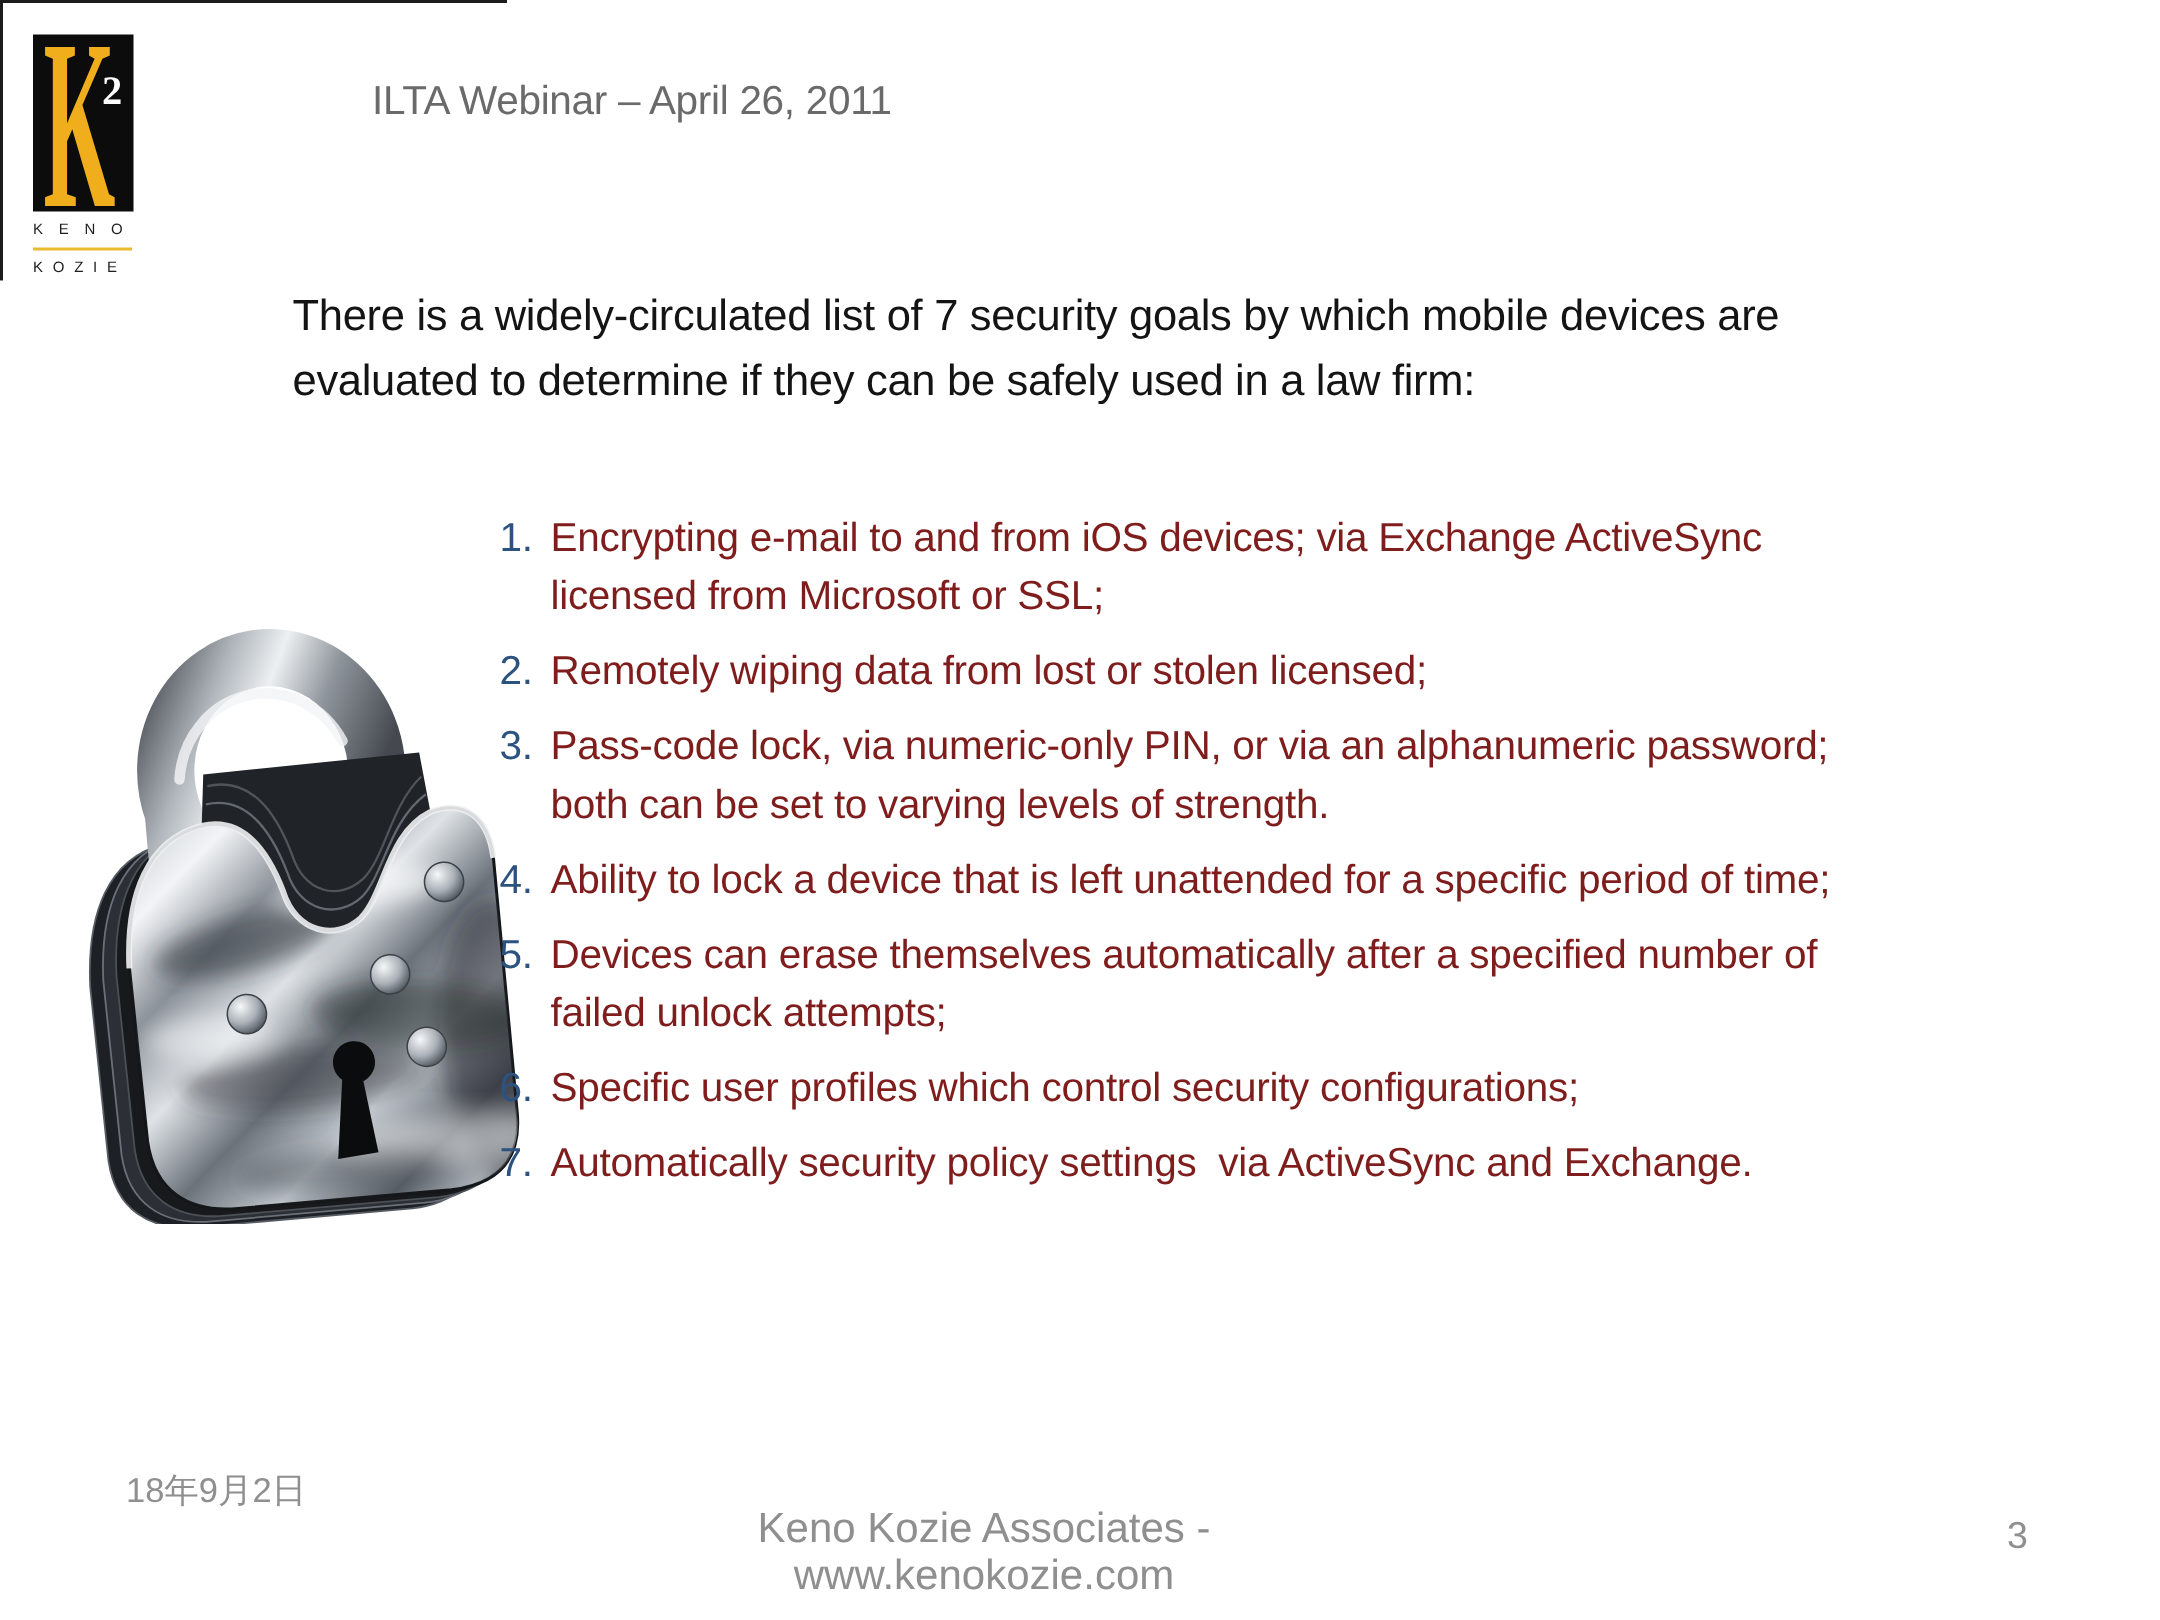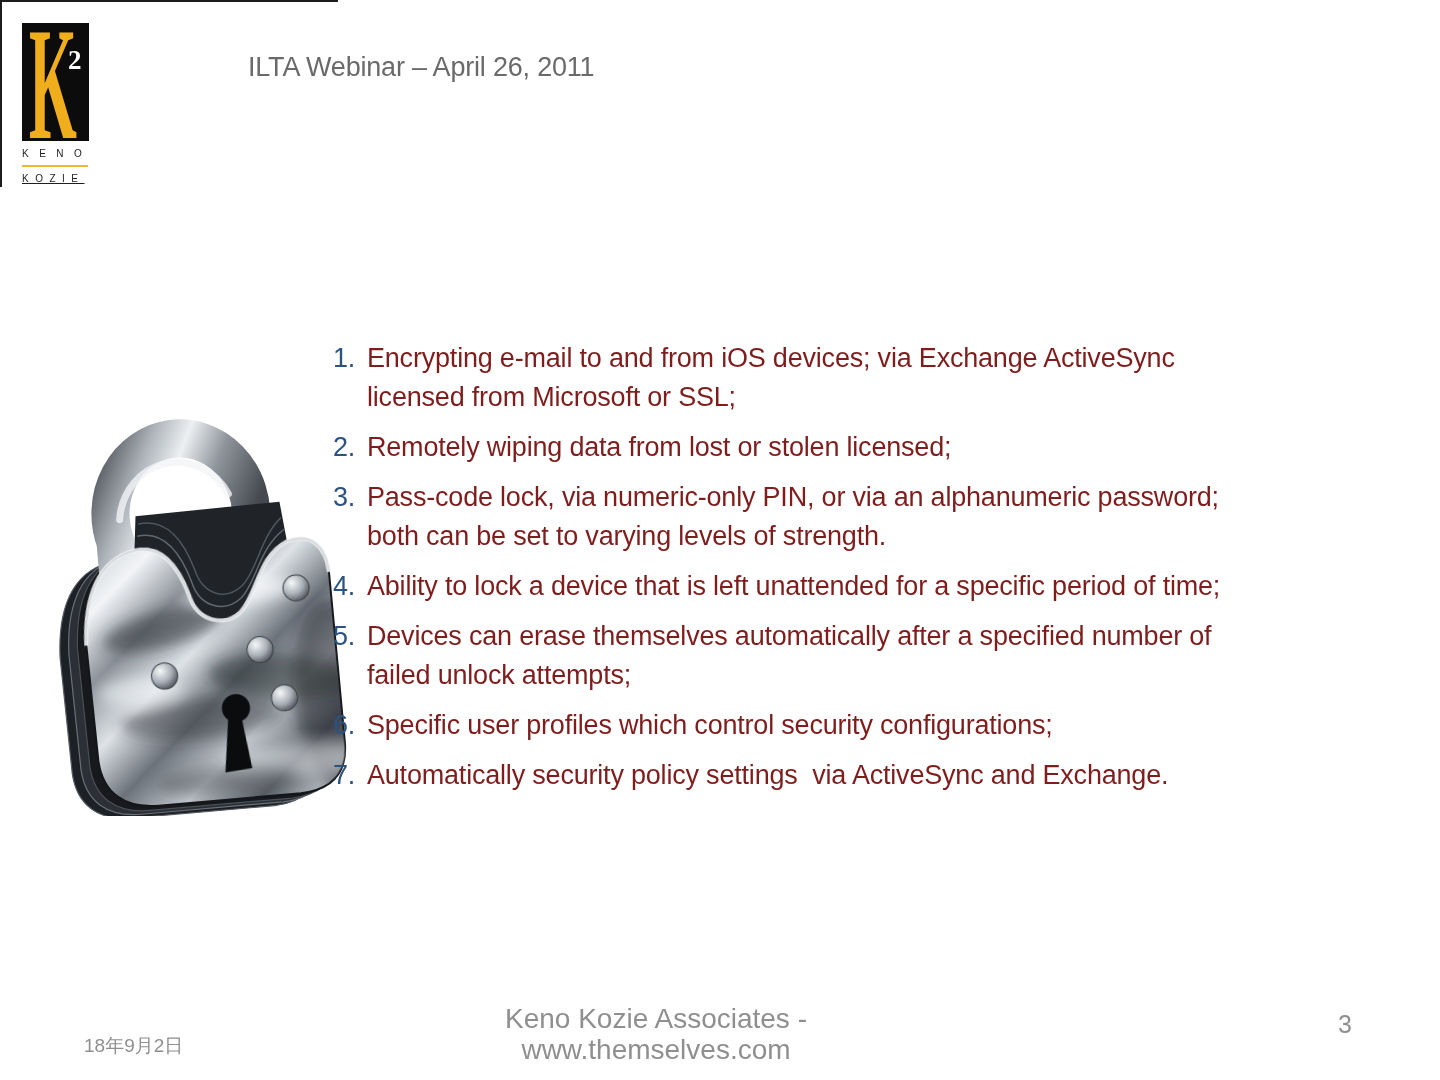--- a/index.html
+++ b/index.html
@@ -32,21 +32,21 @@
   .logo-sup {
     position: absolute; left: 46px; top: 22px;
     font-family: "Liberation Serif", serif; font-weight: bold;
     font-size: 27px; color: #ffffff;
   }
   .logo-word {
     color: #1e1e1e; font-size: 10px; line-height: 1;
     white-space: nowrap;
   }
   .logo-word1 { margin-top: 8px; letter-spacing: 10.5px; }
-  .logo-word2 { margin-top: 7px; letter-spacing: 6.5px; text-decoration: underline; }
+  .logo-word2 { margin-top: 7px; letter-spacing: 6.5px; }
   .logo-divider { margin-top: 6px; width: 66px; height: 2px; background: #eaba2e; }
 
   
   .header { position: absolute; left: 248px; top: 49px; }
   .title {
     font-size: 31px; color: #1a1a1a; letter-spacing: -0.2px;
     line-height: 1.38;
   }
   .subtitle {
     font-size: 27px; color: #6a6a6a; letter-spacing: -0.2px;
@@ -70,22 +70,22 @@
   .goal-text {
     width: 880px; font-size: 27px; line-height: 39px;
     color: #7f1d1d; letter-spacing: -0.2px; white-space: pre-wrap;
   }
 
   
   .lock-art { position: absolute; left: 46px; top: 384px; width: 312px; height: 432px; }
 
   
   .footer-date {
-    position: absolute; left: 84px; top: 1033px;
-    font-size: 19px; color: #8f8f8f;
+    position: absolute; left: 84px; top: 978px;
+    font-size: 23px; color: #8f8f8f;
   }
   .footer-center {
     position: absolute; left: 500px; top: 1003px; width: 312px;
     text-align: center; font-size: 28px; color: #8f8f8f; line-height: 31px;
   }
   .footer-page {
     position: absolute; left: 1338px; top: 1010px;
     font-size: 25px; color: #8f8f8f;
   }
 </style>
@@ -104,20 +104,21 @@
     </div>
     <div class="logo-word logo-word1">KENO</div>
     <div class="logo-divider"></div>
     <div class="logo-word logo-word2">KOZIE</div>
   </div>
 
   <div class="header">
     <div class="subtitle">ILTA Webinar – April 26, 2011</div>
   </div>
 
+  <div class="intro">There is a widely-circulated list of 7 security goals by which mobile devices are evaluated to determine if they can be safely used in a law firm:</div>
 
   <svg class="lock-art" viewBox="0 0 310 430" xmlns="http://www.w3.org/2000/svg" aria-hidden="true">
     <defs>
       <linearGradient id="gShackle" x1="0%" y1="0%" x2="100%" y2="55%">
         <stop offset="0" stop-color="#53585e"></stop>
         <stop offset="0.25" stop-color="#aeb4ba"></stop>
         <stop offset="0.45" stop-color="#edf0f2"></stop>
         <stop offset="0.68" stop-color="#8f959c"></stop>
         <stop offset="1" stop-color="#45494f"></stop>
       </linearGradient>
@@ -209,17 +210,17 @@
     </div>
     <div class="goal-item">
       <div class="goal-num">7.</div>
       <div class="goal-text">Automatically security policy settings  via ActiveSync and Exchange.</div>
     </div>
   </div>
 
   <div class="footer-date">18年9月2日</div>
   <div class="footer-center">
     <div>Keno Kozie Associates -</div>
-    <div>www.themselves.com</div>
+    <div>www.kenokozie.com</div>
   </div>
   <div class="footer-page">3</div>
 
 </div>
 
 </body></html>

